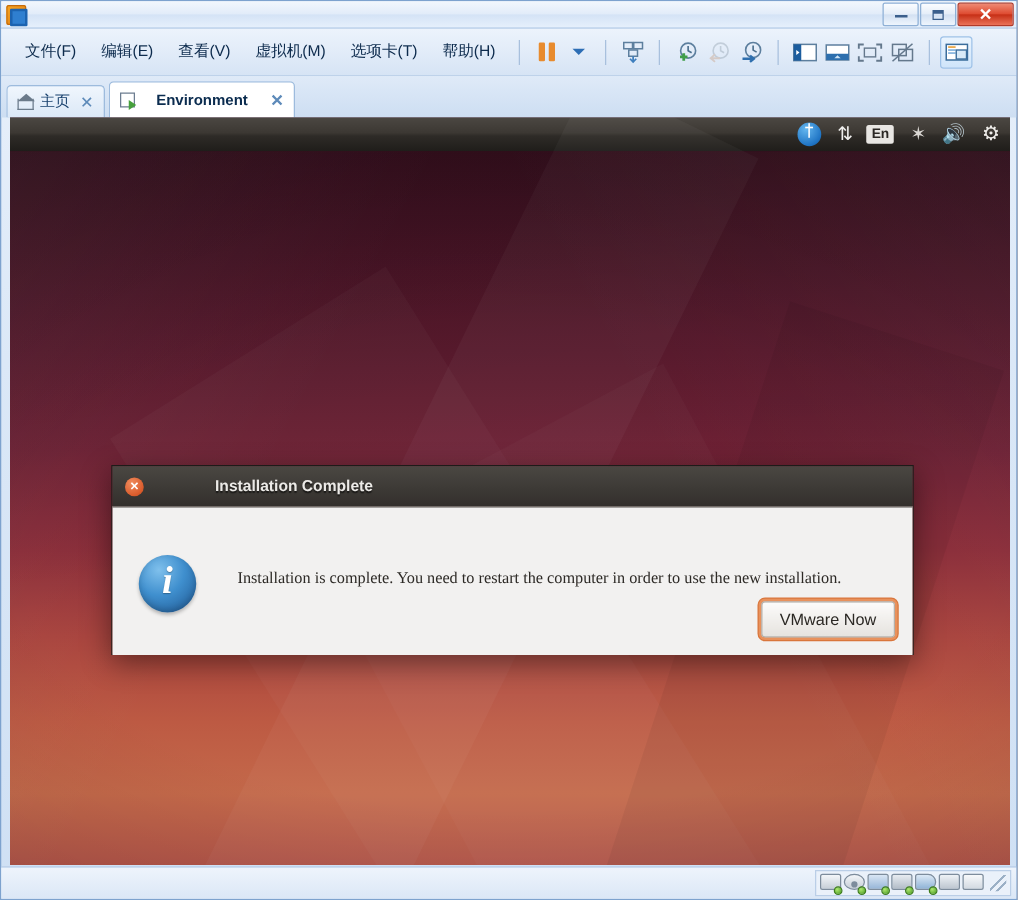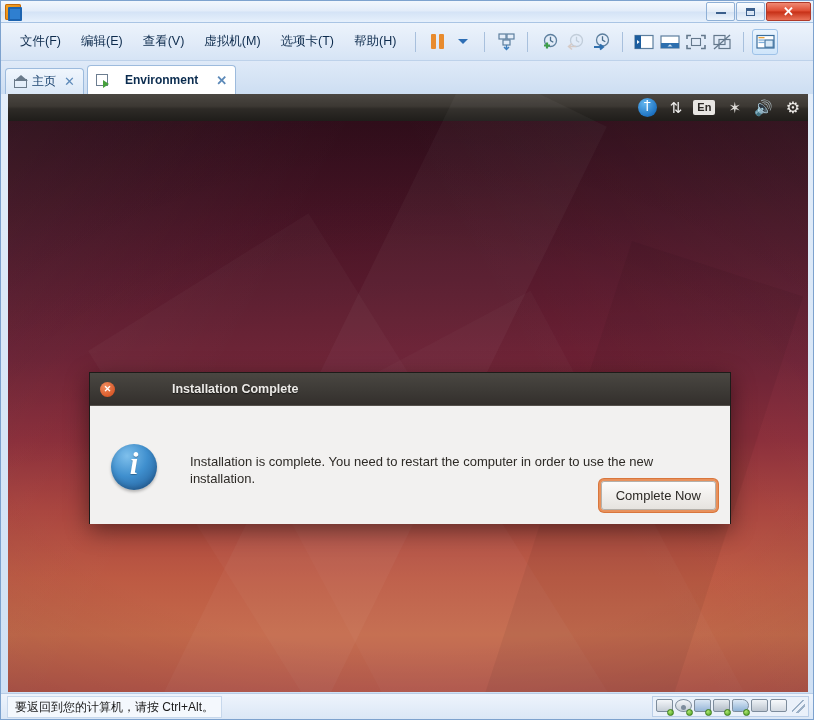--- a/index.html
+++ b/index.html
@@ -206,21 +206,21 @@
     box-shadow: 0 2px 3px rgba(0,0,0,.25), inset 0 -2px 5px rgba(0,0,0,.18);
   }
   .dlg-info-icon::after {
     content: "i"; position: absolute; left: 0; right: 0; top: 2px;
     text-align: center; color: #fff; font-size: 31px; font-style: italic;
     font-family: "Liberation Serif", serif; font-weight: bold;
     text-shadow: 0 1px 1px rgba(0,0,0,.3);
   }
   .dlg-msg {
     position: absolute; left: 100px; top: 47px; width: 518px;
-    font-size: 13px; color: #2d2a26; line-height: 1.32;
+    font-size: 13px; color: #2d2a26; line-height: 1.32; font-family: Liberation Serif, serif;
   }
   .dlg-btn {
     position: absolute; right: 14px; bottom: 14px;
     padding: 6px 14px; font-size: 13px; color: #2b2824;
     background: linear-gradient(180deg,#fcfbfa,#e6e3df);
     border: 1px solid #b4b0aa; border-radius: 3px;
     box-shadow: 0 0 0 2px #e8915c, 0 0 0 3px #d9763c;
   }
 
   
@@ -429,28 +429,27 @@
       <div class="wp-vig"></div>
 
       <div class="dialog">
         <div class="dlg-title">
           <span class="dlg-close">✕</span>
           <span class="dlg-title-text">Installation Complete</span>
         </div>
         <div class="dlg-body">
           <div class="dlg-info-icon"></div>
           <div class="dlg-msg">Installation is complete. You need to restart the computer in order to use the new installation.</div>
-          <div class="dlg-btn">Complete Now</div>
+          <div class="dlg-btn">VMware Now</div>
         </div>
       </div>
     </div>
   </div>
 
   <div class="statusbar">
-    <div class="status-text">要返回到您的计算机，请按 Ctrl+Alt。</div>
     <div class="status-icons">
       <span class="sico hdd">
           <span class="sbody"></span>
           <span class="dot"></span>
         </span>
       <span class="sico cd">
           <span class="sbody"></span>
           <span class="dot"></span>
         </span>
       <span class="sico net">

